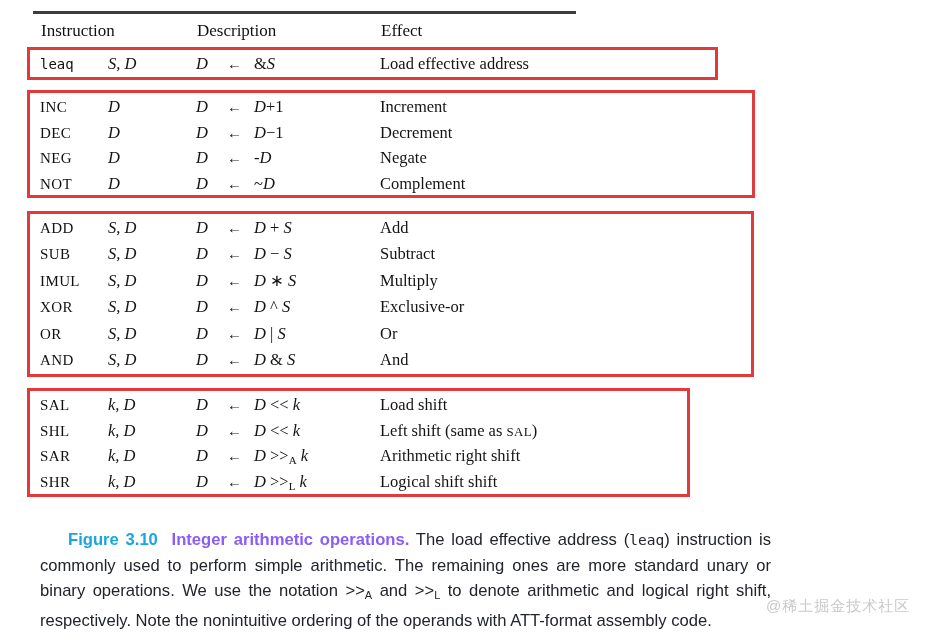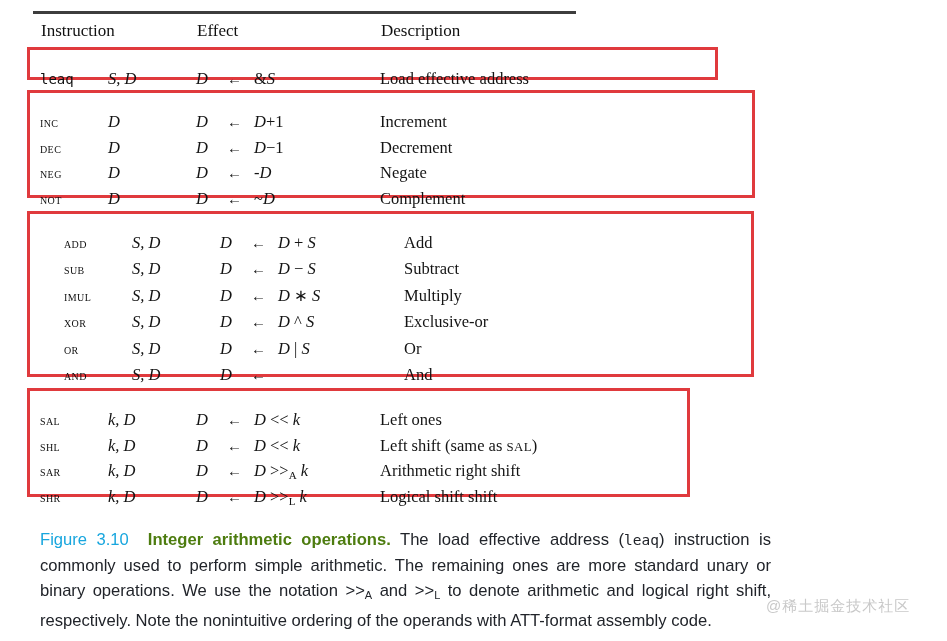--- a/index.html
+++ b/index.html
@@ -17,74 +17,74 @@
     font-size:17px;color:#111;
   }
 
   
   .gbox{
     position:absolute;left:27px;box-sizing:border-box;
     border:3px solid #e03a3d;background:transparent;padding-top:1px;
   }
   .g1{top:47px;width:691px;height:33px;}
   .g2{top:90px;width:728px;height:108px;}
-  .g3{top:211px;width:727px;height:166px;padding-left:24px;}
+  .g3{top:211px;width:727px;height:166px;}
   .g4{top:388px;width:663px;height:109px;}
 
   .trow{
     display:grid;grid-template-columns:68px 88px 184px auto;
     align-items:baseline;padding-left:10px;
     font-size:16.5px;
   }
   .g1 .trow{height:26px;line-height:26px;}
   .g2 .trow{height:25.5px;line-height:25.5px;}
   .g3 .trow{height:26.4px;line-height:26.4px;}
   .g4 .trow{height:25.7px;line-height:25.7px;}
 
   .iname{color:#111;}
-  .iname.sc{font-size:10px;letter-spacing:.4px;}
+  .iname.sc{font-size:15px;letter-spacing:.4px;}
   .iname.mono{font-family:"DejaVu Sans Mono","Liberation Mono",monospace;font-size:14px;}
   .opnds{font-style:italic;}
   .effect{display:grid;grid-template-columns:31px 27px auto;align-items:baseline;}
   .dest{font-style:italic;}
   .arrow{font-size:15px;}
   .it{font-style:italic;}
   .rm{font-style:normal;}
   .sb{font-size:11px;vertical-align:-3px;}
   .sc-inline{font-size:12.8px;letter-spacing:.4px;}
-  .desc{font-size:16.5px;margin-top:15px;}
+  .desc{font-size:16.5px;}
 
   
   .caption{
     position:absolute;left:40px;top:510px;width:731px;
     font-family:"Liberation Sans",sans-serif;font-size:16.6px;line-height:25px;
     text-align:justify;color:#21242a;
   }
-  .cap-fig{color:#18a6de;font-weight:normal;}
-  .cap-bold{font-weight:bold;color:#4d7c0f;}
+  .cap-fig{color:#18a6de;font-weight:bold;margin-left:28px;}
+  .cap-bold{font-weight:bold;color:#8b5cf6;}
   .cap-mono{font-family:"DejaVu Sans Mono","Liberation Mono",monospace;font-size:14.5px;}
 
   
   .watermark{
     position:absolute;left:766px;top:597px;
     font-family:"Liberation Sans",sans-serif;font-size:15px;
     color:#c9c9c9;letter-spacing:1px;white-space:nowrap;
   }
 </style>
 </head>
 <body>
 
 <div class="page">
 
   <div class="toprule"></div>
 
   <div class="thead">
     <span>Instruction</span>
+    <span>Description</span>
     <span>Effect</span>
-    <span>Description</span>
   </div>
 
   <div class="gbox g1">
       <div class="trow">
         <span class="iname mono">leaq</span>
         <span class="opnds">S, D</span>
         <div class="effect">
           <span class="dest">D</span>
           <span class="arrow">←</span>
           <span class="expr"><span class="rm">&amp;</span><span class="it">S</span></span>
@@ -184,34 +184,35 @@
           <span class="expr"><span class="it">D</span><span class="rm"> | </span><span class="it">S</span></span>
         </div>
         <span class="desc">Or</span>
       </div>
       <div class="trow">
         <span class="iname sc">AND</span>
         <span class="opnds">S, D</span>
         <div class="effect">
           <span class="dest">D</span>
           <span class="arrow">←</span>
+          <span class="expr"><span class="it">D</span><span class="rm"> &amp; </span><span class="it">S</span></span>
         </div>
         <span class="desc">And</span>
       </div>
     </div>
   <div class="gbox g4">
       <div class="trow">
         <span class="iname sc">SAL</span>
         <span class="opnds">k, D</span>
         <div class="effect">
           <span class="dest">D</span>
           <span class="arrow">←</span>
           <span class="expr"><span class="it">D</span><span class="rm"> &lt;&lt; </span><span class="it">k</span></span>
         </div>
-        <span class="desc">Left ones</span>
+        <span class="desc">Load shift</span>
       </div>
       <div class="trow">
         <span class="iname sc">SHL</span>
         <span class="opnds">k, D</span>
         <div class="effect">
           <span class="dest">D</span>
           <span class="arrow">←</span>
           <span class="expr"><span class="it">D</span><span class="rm"> &lt;&lt; </span><span class="it">k</span></span>
         </div>
         <span class="desc"><span class="rm">Left shift (same as </span><span class="sc-inline">SAL</span><span class="rm">)</span></span>

